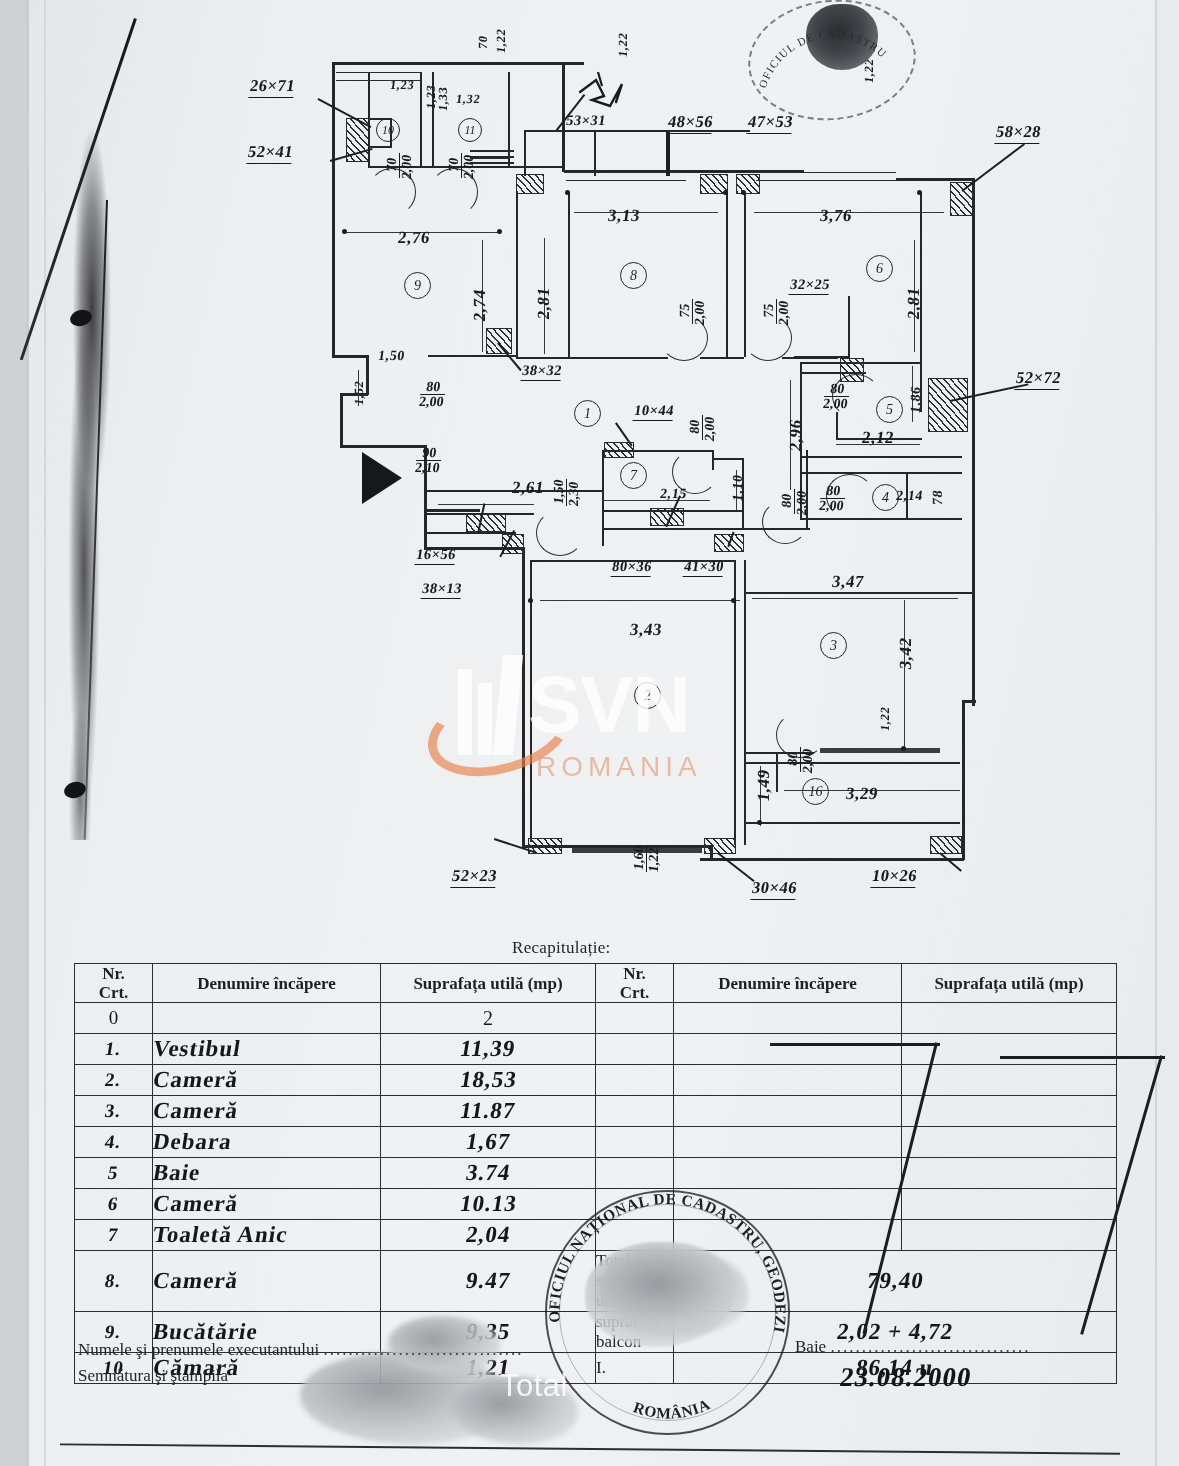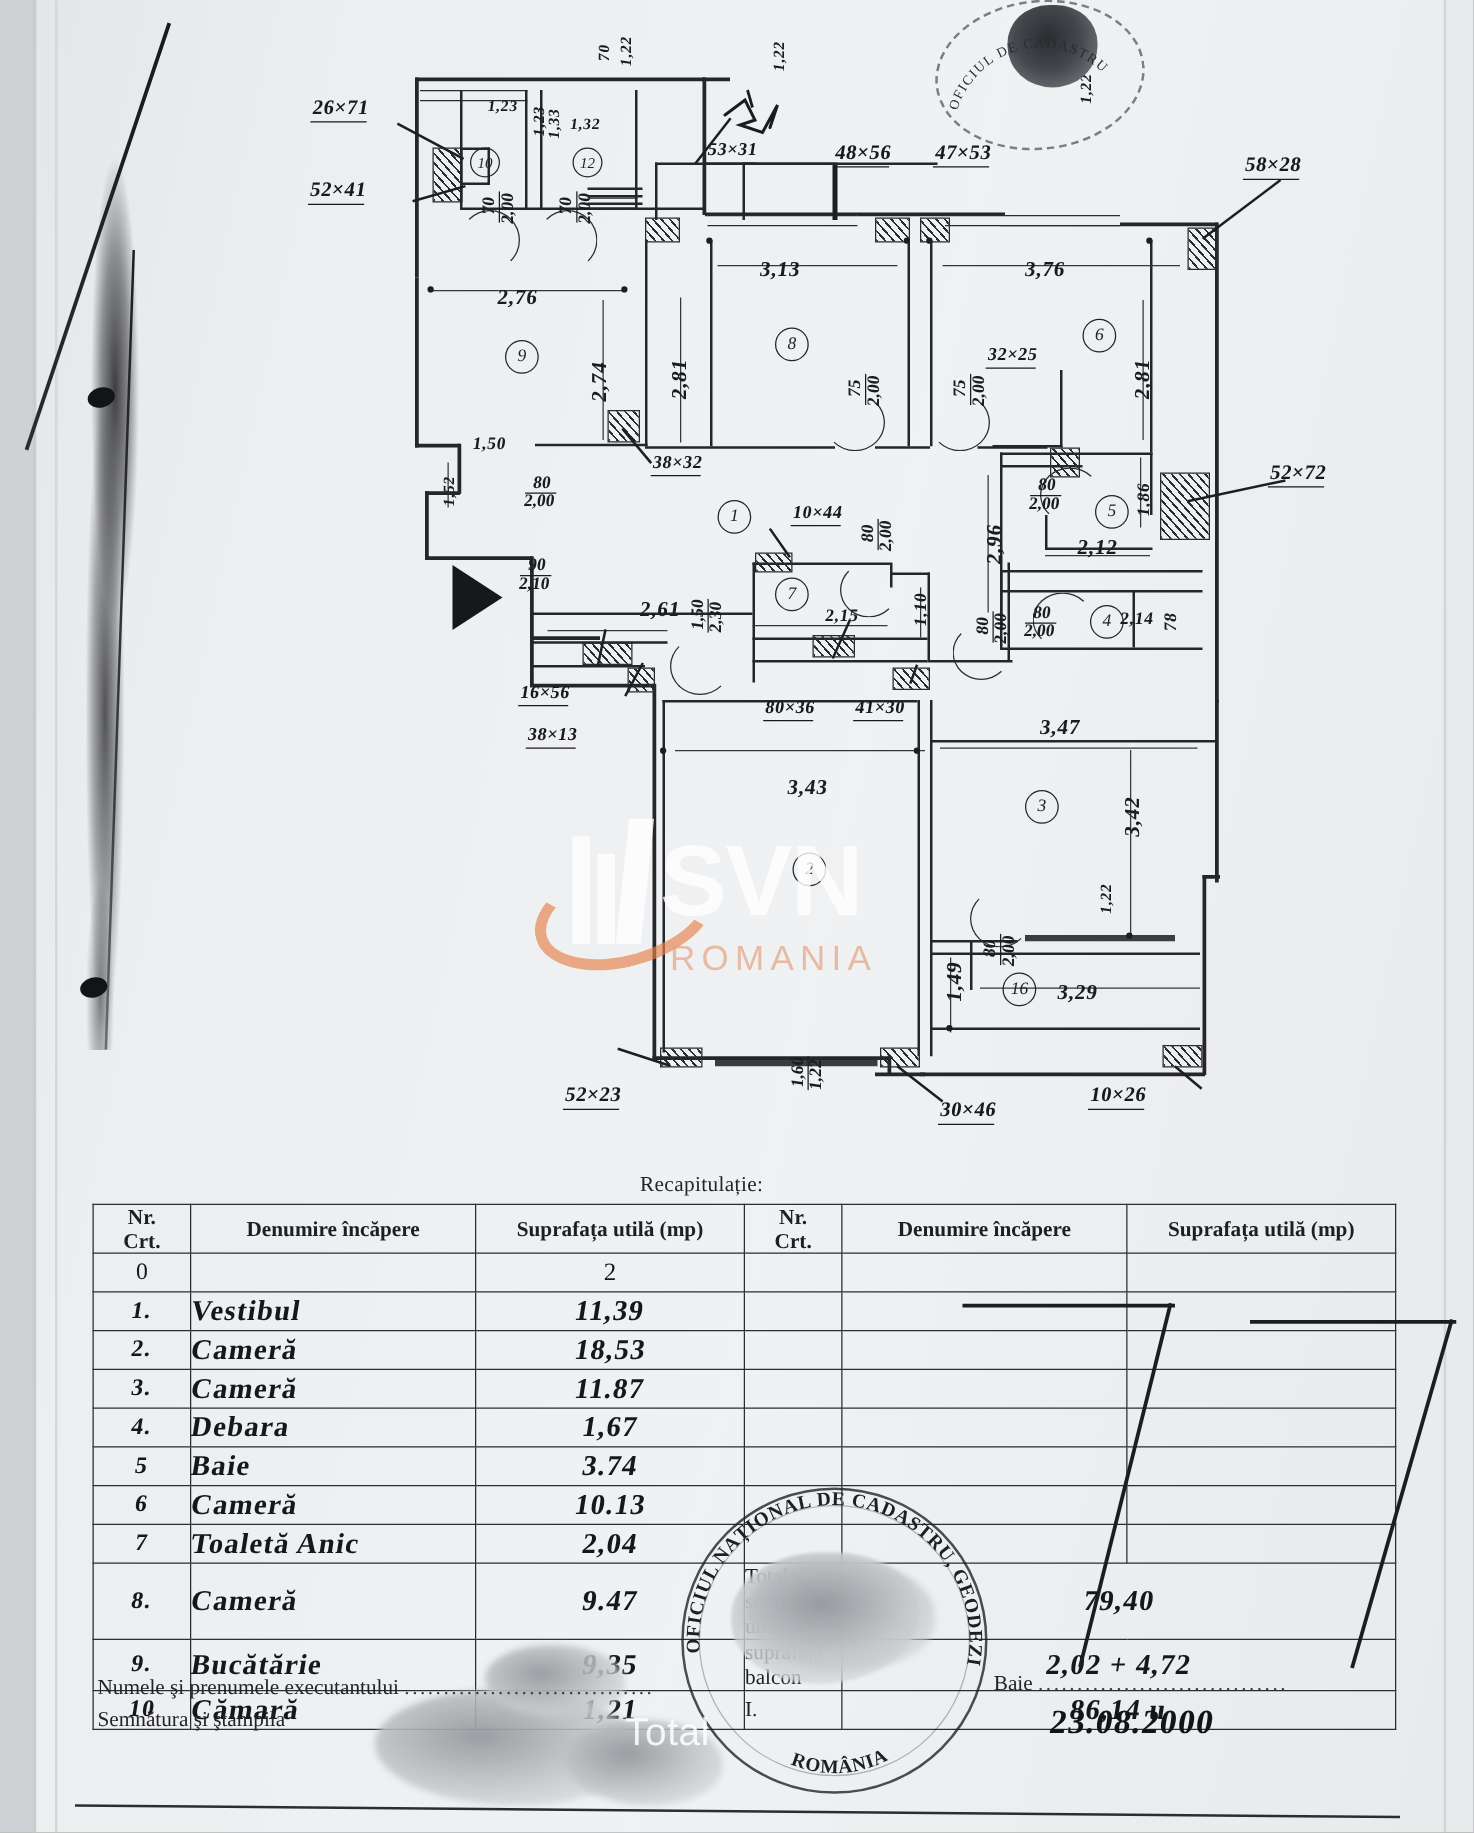--- a/index.html
+++ b/index.html
@@ -372,21 +372,21 @@
     <span class="dot" style="left:741px;top:190px;"></span>
     <span class="dot" style="left:917px;top:190px;"></span>
     <span class="dot" style="left:528px;top:598px;"></span>
     <span class="dot" style="left:731px;top:598px;"></span>
     <span class="dot" style="left:901px;top:746px;"></span>
     <span class="dot" style="left:757px;top:820px;"></span>
 
     <div class="tri" style="left:362px;top:452px;"></div>
 
     <div class="rnum small" style="left:376px;top:118px;">10</div>
-    <div class="rnum small" style="left:458px;top:118px;">12</div>
+    <div class="rnum small" style="left:458px;top:118px;">11</div>
     <div class="rnum" style="left:404px;top:272px;">9</div>
     <div class="rnum" style="left:620px;top:262px;">8</div>
     <div class="rnum" style="left:866px;top:255px;">6</div>
     <div class="rnum" style="left:876px;top:396px;">5</div>
     <div class="rnum" style="left:872px;top:484px;">4</div>
     <div class="rnum" style="left:574px;top:400px;">1</div>
     <div class="rnum" style="left:620px;top:462px;">7</div>
     <div class="rnum" style="left:634px;top:682px;">2</div>
     <div class="rnum" style="left:820px;top:632px;">3</div>
     <div class="rnum" style="left:802px;top:778px;">16</div>

